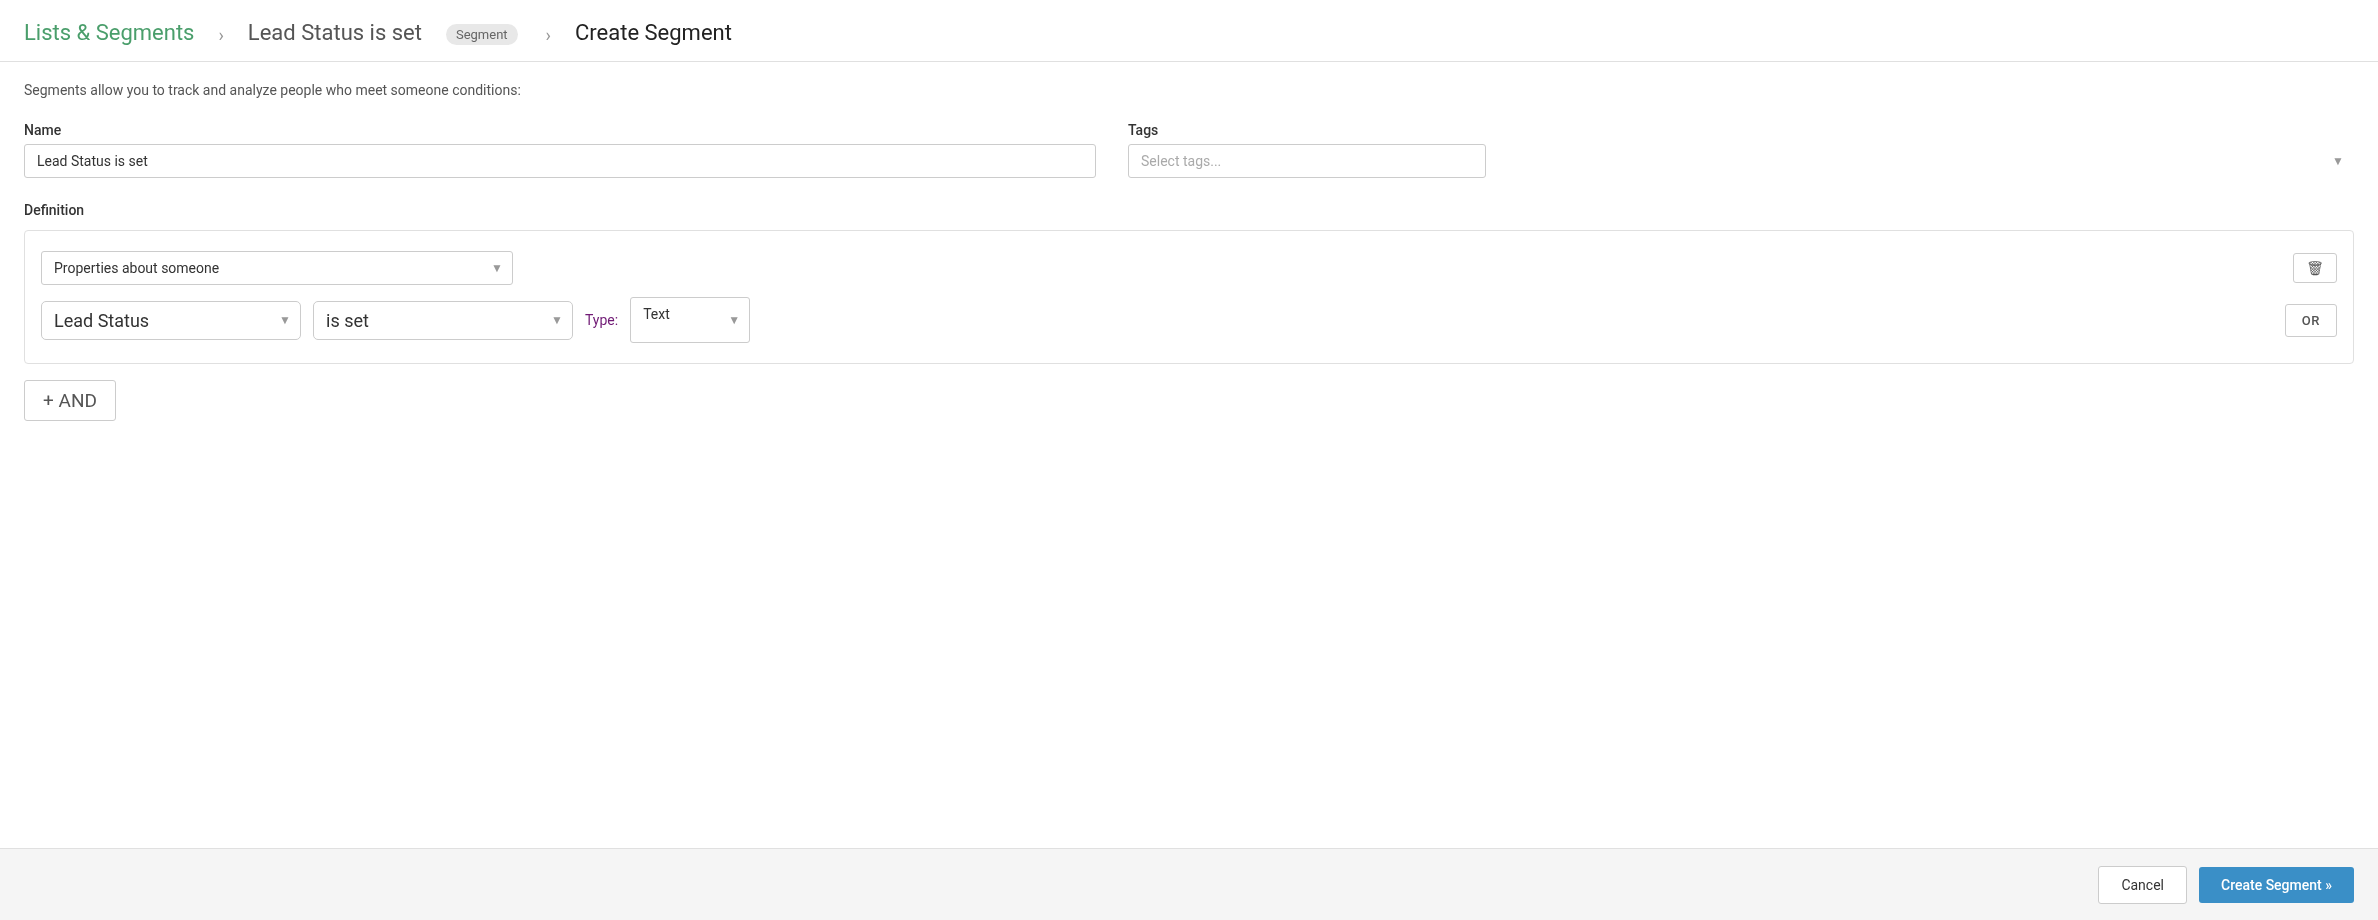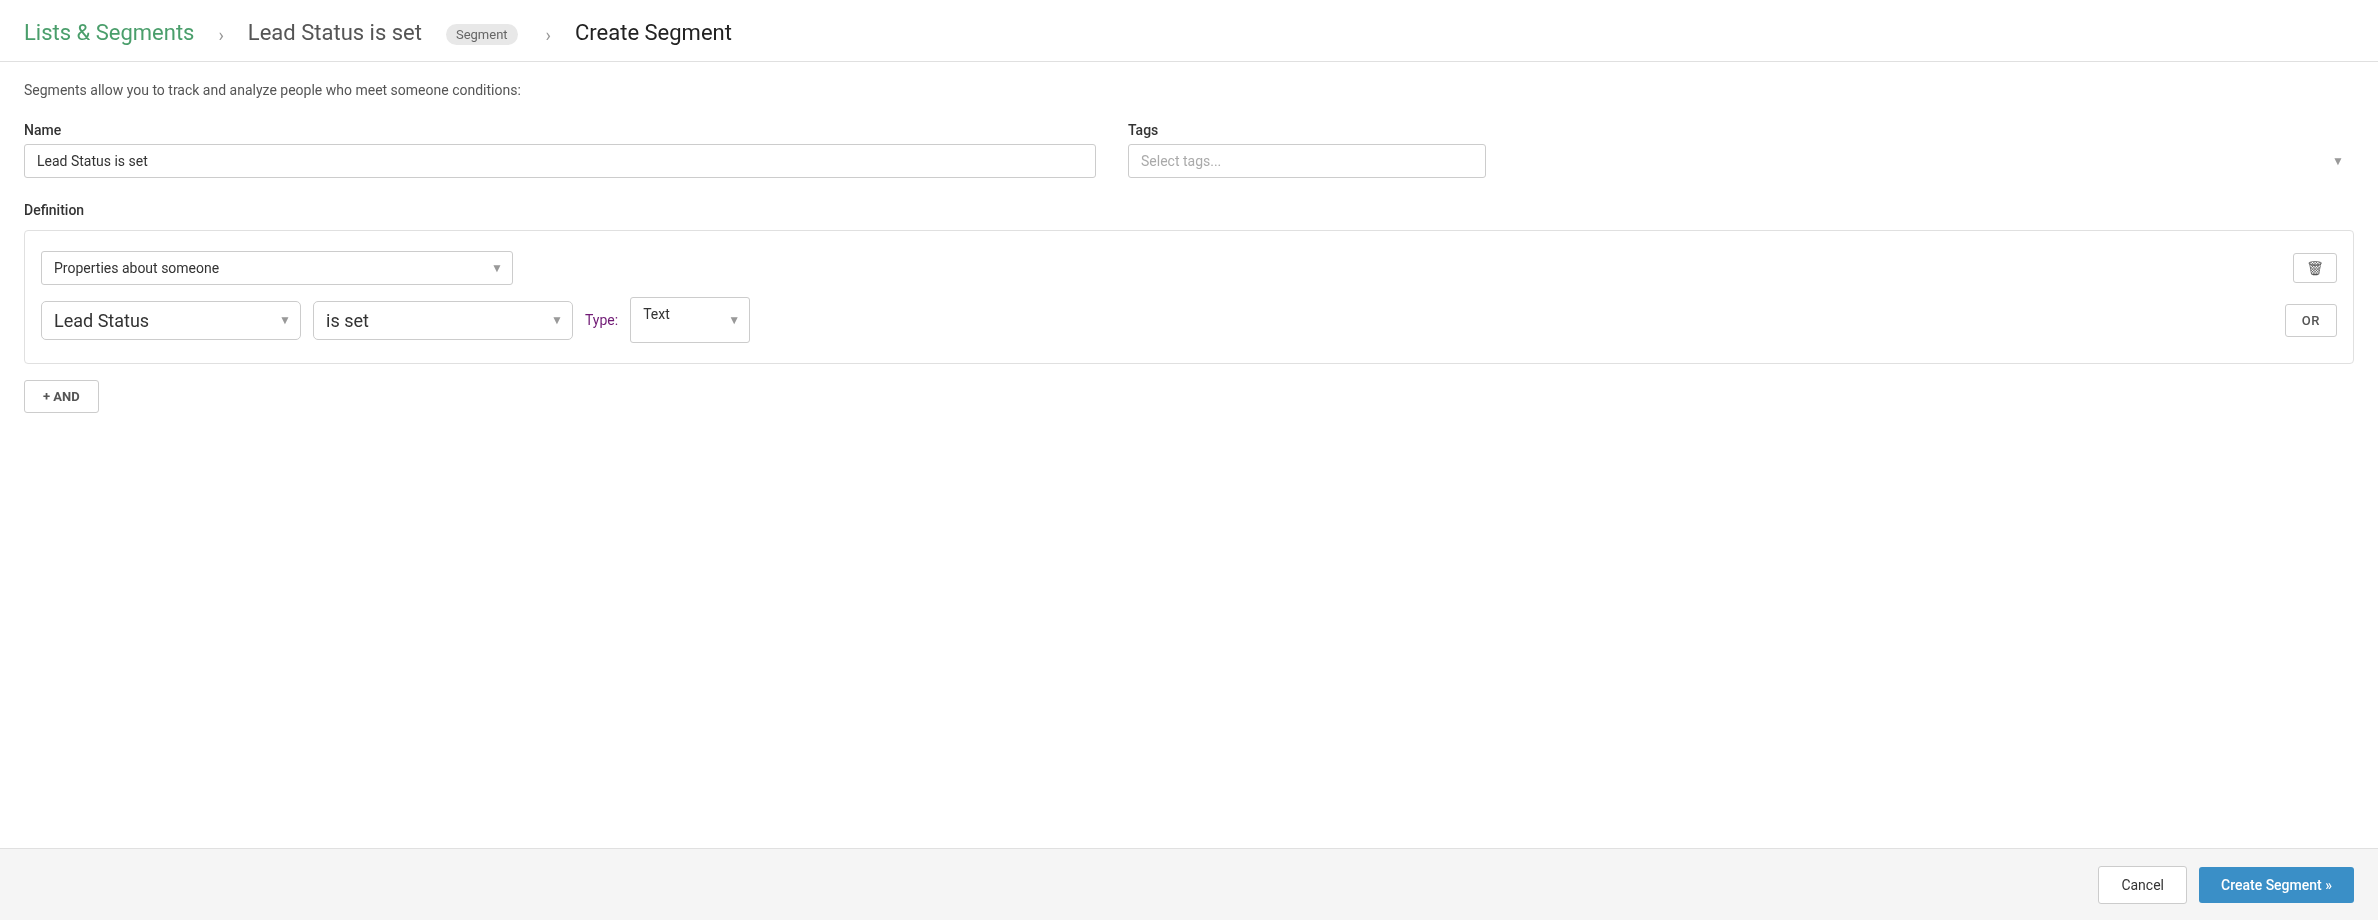--- a/index.html
+++ b/index.html
@@ -236,22 +236,22 @@
       letter-spacing: 0.5px;
     }
 
     .btn-and {
       border: 1px solid #ccc;
       background: #fff;
       border-radius: 3px;
       padding: 8px 18px;
       cursor: pointer;
       color: #555;
-      font-size: 13px;
-      font-weight: 700;
+      font-size: 19px;
+      font-weight: 400;
     }
 
     .footer-bar {
       position: fixed;
       bottom: 0;
       left: 0;
       right: 0;
       background: #f5f5f5;
       border-top: 1px solid #e0e0e0;
       padding: 14px 24px;

